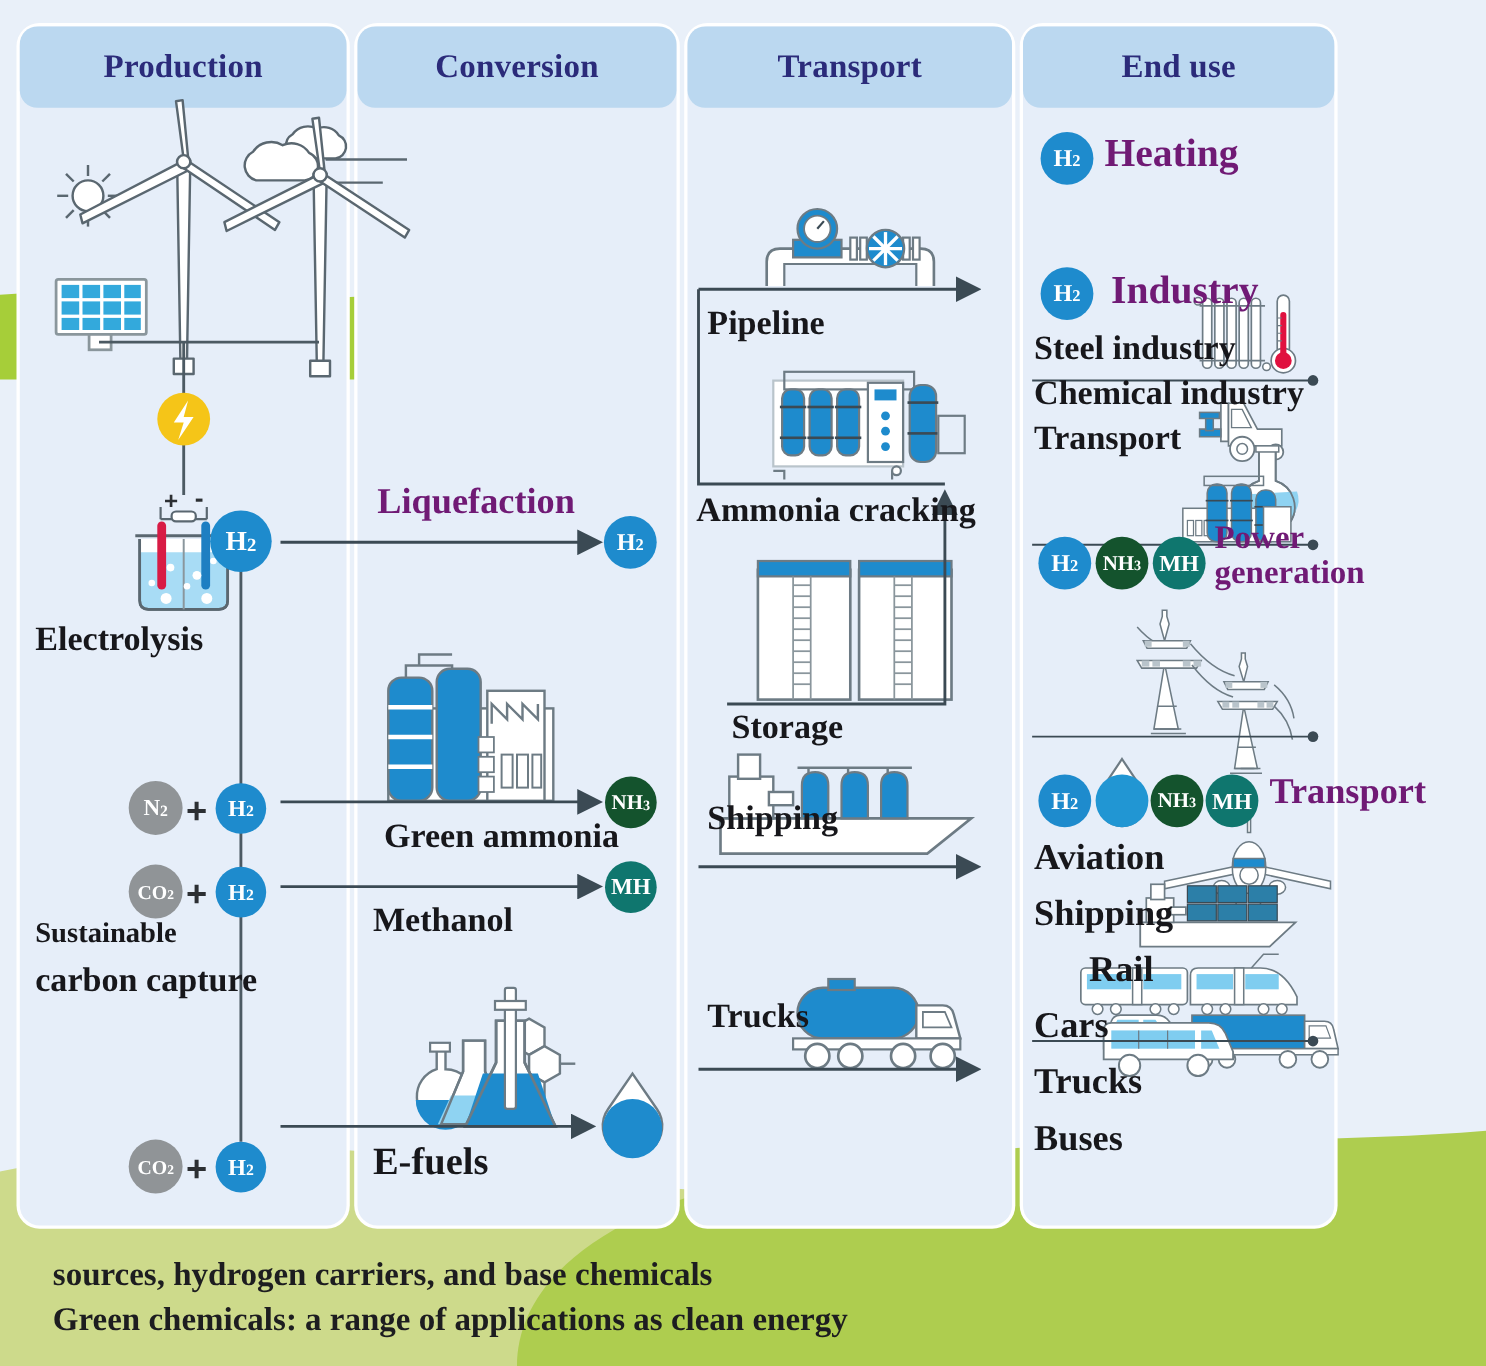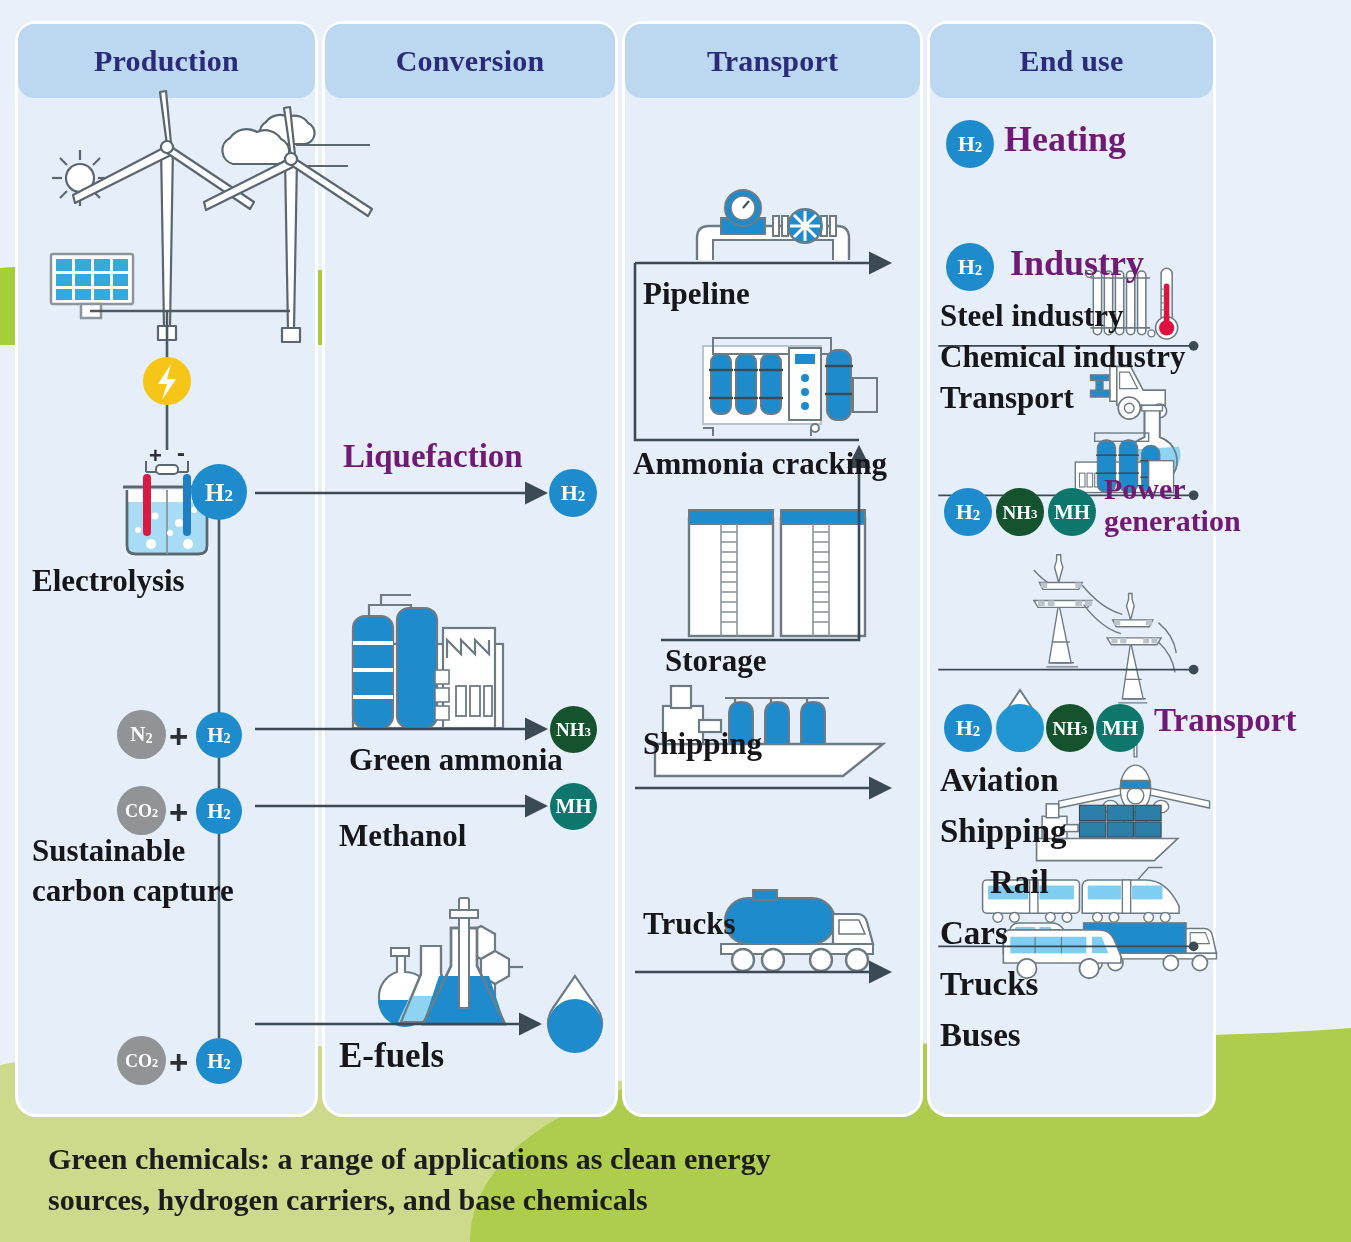--- a/index.html
+++ b/index.html
@@ -217,21 +217,21 @@
       <div class="chip h2" style="left:178px; top:690px; width:46px; height:46px; font-size:21px;">
         H<sub>2</sub></div>
 
       <div class="chip gray" style="left:99px; top:938px; width:49px; height:49px; font-size:18px;">
         CO<sub>2</sub></div>
       <div class="plus" style="left:151px; top:946px; font-size:33px;">+</div>
       <div class="chip h2" style="left:178px; top:940px; width:46px; height:46px; font-size:21px;">
         H<sub>2</sub></div>
 
       <div class="lbl" style="left:14px; top:465px; font-size:31px;">Electrolysis</div>
-      <div class="lbl" style="left:14px; top:735px; font-size:31px;">Sustainable</div>
+      <div class="lbl" style="left:14px; top:735px; font-size:26px;">Sustainable</div>
       <div class="lbl" style="left:14px; top:775px; font-size:31px;">carbon capture</div>
     </div>
   </div>
 
   <div class="col conversion">
     <div class="col-head">Conversion</div>
     <div class="col-body">
 
       <svg class="fullsvg" viewBox="0 0 290 1016">
         <defs>
@@ -696,15 +696,15 @@
       <div class="lbl" style="left:10px; top:715px; font-size:33px;">Shipping</div>
       <div class="lbl" style="left:20px; top:766px; font-size:33px;margin-left:40px;">Rail</div>
       <div class="lbl" style="left:10px; top:817px; font-size:33px;">Cars</div>
       <div class="lbl" style="left:10px; top:868px; font-size:33px;">Trucks</div>
       <div class="lbl" style="left:10px; top:919px; font-size:33px;">Buses</div>
     </div>
   </div>
 </div>
 
 <div class="caption">
+  <div>sources, hydrogen carriers, and base chemicals</div>
   <div>Green chemicals: a range of applications as clean energy</div>
-  <div>sources, hydrogen carriers, and base chemicals</div>
 </div>
 
 </body></html>

